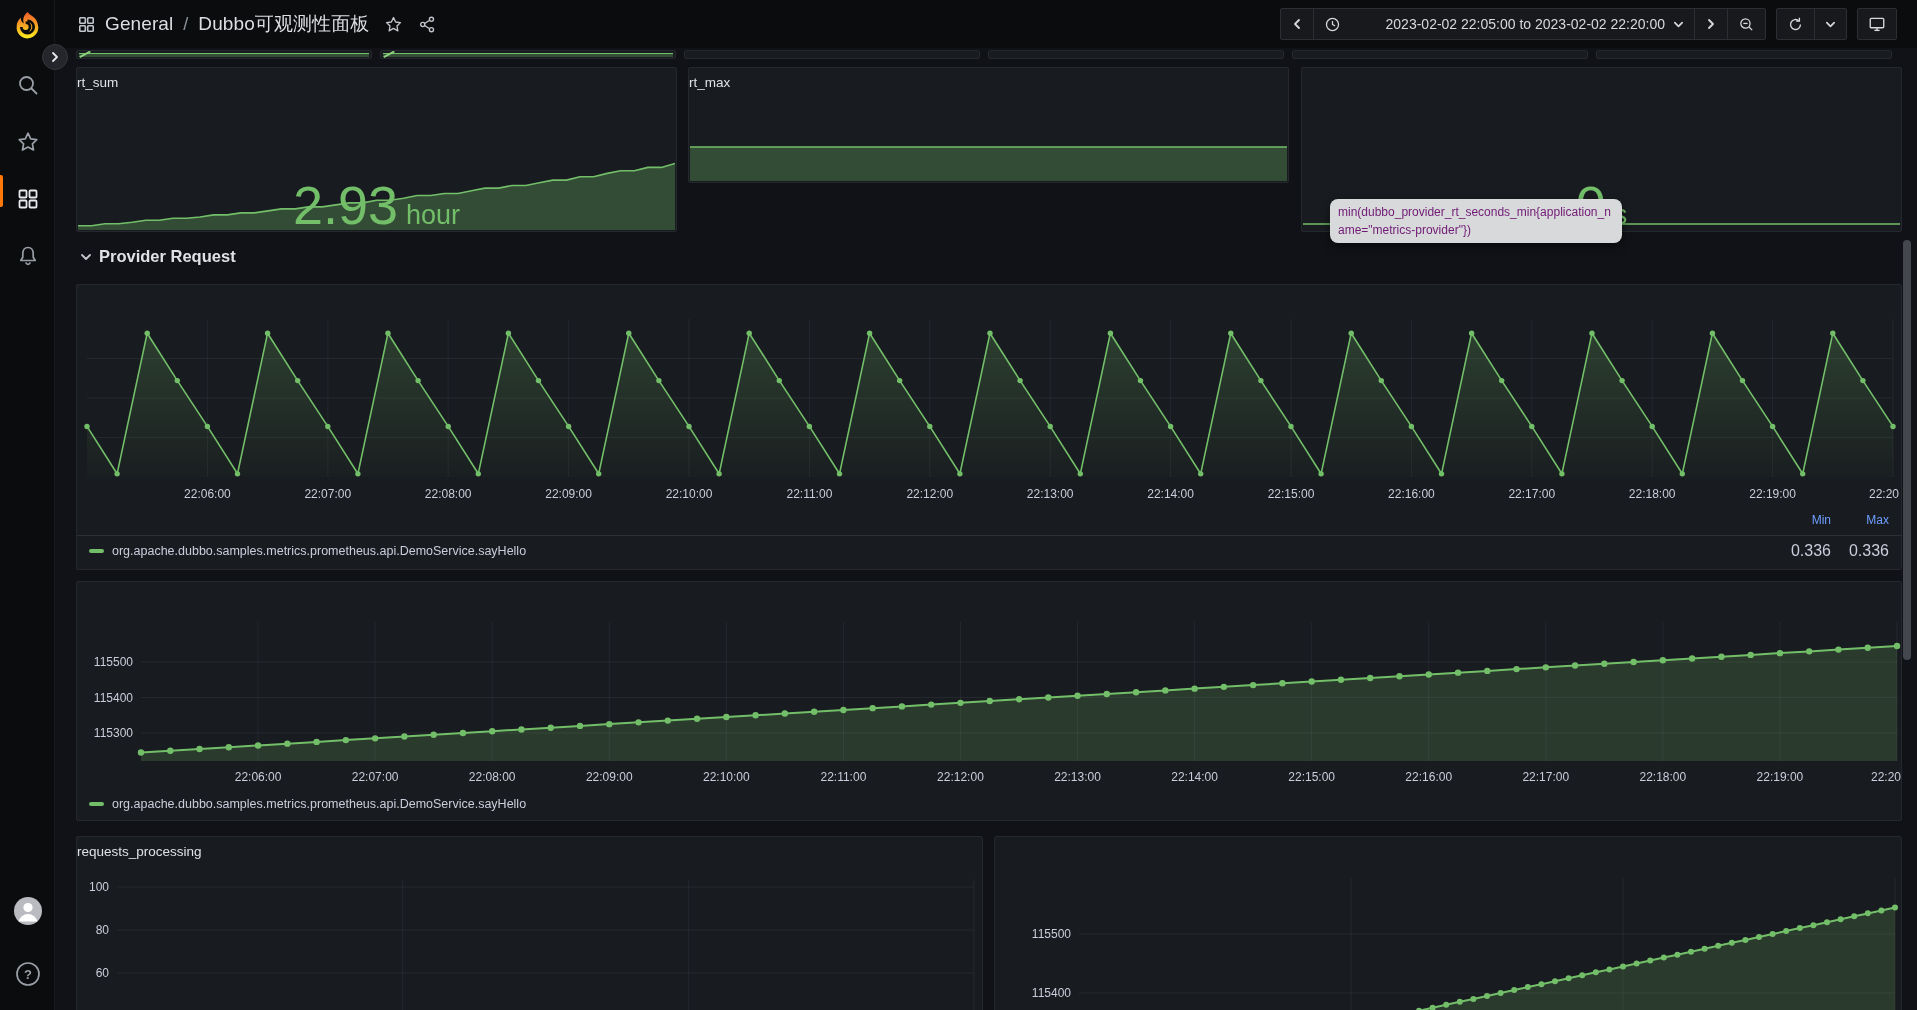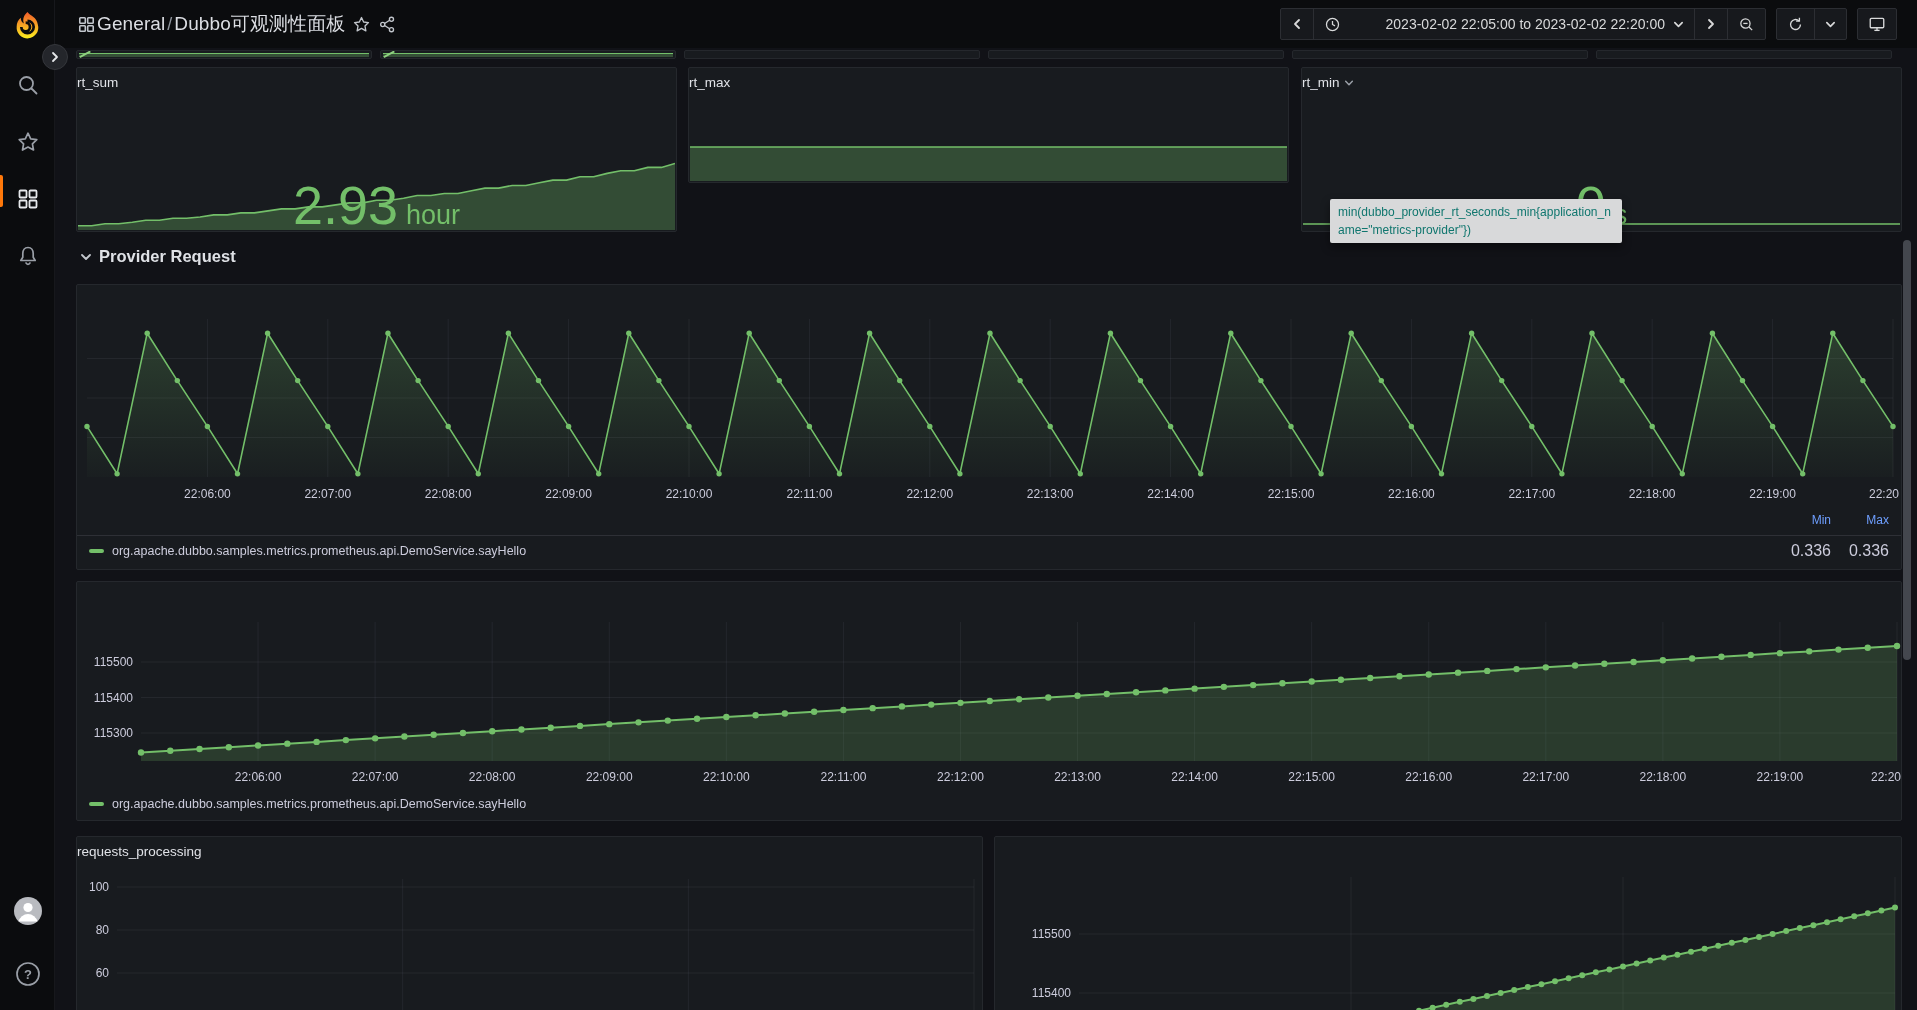--- a/index.html
+++ b/index.html
@@ -5,21 +5,21 @@
   * { margin:0; padding:0; box-sizing:border-box; }
   html,body { width:1917px; height:1010px; overflow:hidden; background:#111217;
     font-family:"Liberation Sans", sans-serif; color:#ccccdc; }
 
   
   #sidebar { position:absolute; left:0; top:0; width:55px; height:1010px;
     background:#0b0c0e; border-right:1px solid #17181c; z-index:30; }
   #topbar { position:absolute; left:55px; right:0; top:0; height:48px;
     background:#0b0c0e; display:flex; align-items:center; justify-content:space-between;
     padding:0 20px 0 22px; z-index:20; }
-  .crumbs { display:flex; align-items:center; gap:1px;text-align:center; }
+  .crumbs { display:flex; align-items:center; gap:9px;text-align:center; }
   .crumb-title { font-size:19px; font-weight:500; color:#dcdee3; letter-spacing:.1px; }
   .crumb-sep { color:#8e949c; font-size:18px; padding:0 1px; }
   .icon { display:inline-flex; align-items:center; justify-content:center; }
   .tools { display:flex; align-items:center; gap:10px; }
   .btn-group { display:flex; align-items:stretch; border:1px solid #2c2e33;
     border-radius:2px; background:#17191d; height:32px; }
   .tool-btn { display:flex; align-items:center; gap:8px; padding:0 10px;
     color:#d8d9da; font-size:14px; font-weight:500; background:transparent;
     border:none; border-left:1px solid #2c2e33; cursor:pointer; }
   .btn-group .tool-btn:first-child { border-left:none; }
@@ -70,22 +70,22 @@
     font-weight:500; color:#6E9FFF; cursor:pointer; }
   #qps-legend-div { position:absolute; left:0; right:0; top:250px;
     border-top:1px solid rgba(204,204,220,0.12); }
   #qps-legend-row { position:absolute; left:12px; right:12px; top:257px;
     display:flex; align-items:center; }
   #qps-legend-row .vals { margin-left:auto; display:flex; }
   #qps-legend-row .vals span { width:58px; text-align:right; font-size:16px; color:#ccccdc; }
   #total-legend-row { position:absolute; left:12px; top:215px; display:flex; align-items:center; }
 
   #tooltip { position:absolute; left:1330px; top:199px; width:292px;
-    background:#d8d9da; color:#0f766e; font-size:12px; line-height:1.5;
-    padding:4px 8px; border-radius:2px; word-break:break-all; z-index:50;
+    background:#d8d9da; color:#701a75; font-size:12px; line-height:1.5;
+    padding:4px 8px; border-radius:8px; word-break:break-all; z-index:50;
     box-shadow:0 4px 10px rgba(0,0,0,0.45); }
   #scrollbar { position:absolute; left:1903px; top:240px; width:8px; height:420px;
     background:#44474e; border-radius:4px; cursor:pointer; }
   svg text { font-family:"Liberation Sans", sans-serif; }
 </style>
 </head>
 <body>
 
 <div id="sidebar">
   <div id="logo">
@@ -276,28 +276,20 @@
     <div class="stat-value" style="top:110px">
       <span class="stat-num">4</span>
         <span class="stat-unit">s</span>
     </div>
     <svg class="spark" id="spark1" height="36" width="597">
         <path d="M0.0 2.0 L597.0 2.0 L597.0 36 L0.0 36 Z" fill="rgba(115,191,105,0.30)" stroke="none"></path>
         <path d="M0.0 2.0 L597.0 2.0" fill="none" stroke="#73BF69" stroke-width="1.6" stroke-linejoin="round"></path>
       </svg>
   </div>
   <div class="panel" style="left:1301px;top:67px;width:601px;height:165px">
-    <div class="panel-title">
-      <span>rt_min</span>
-      <span class="icon">
-        <svg width="10" height="10" viewBox="0 0 12 12">
-            <polyline points="2,4 6,8 10,4" fill="none" stroke="#9a9fa7" stroke-width="1.8" stroke-linecap="round" stroke-linejoin="round"></polyline>
-          </svg>
-      </span>
-    </div>
     <div class="stat-value" style="top:110px">
       <span class="stat-num">0</span>
         <span class="stat-unit">s</span>
     </div>
     <svg class="spark" id="spark2" height="12" width="597">
         <path d="M0.0 6.0 L597.0 6.0" fill="none" stroke="#73BF69" stroke-width="1.6" stroke-linejoin="round"></path>
       </svg>
   </div>
 
   <div id="section-header">

